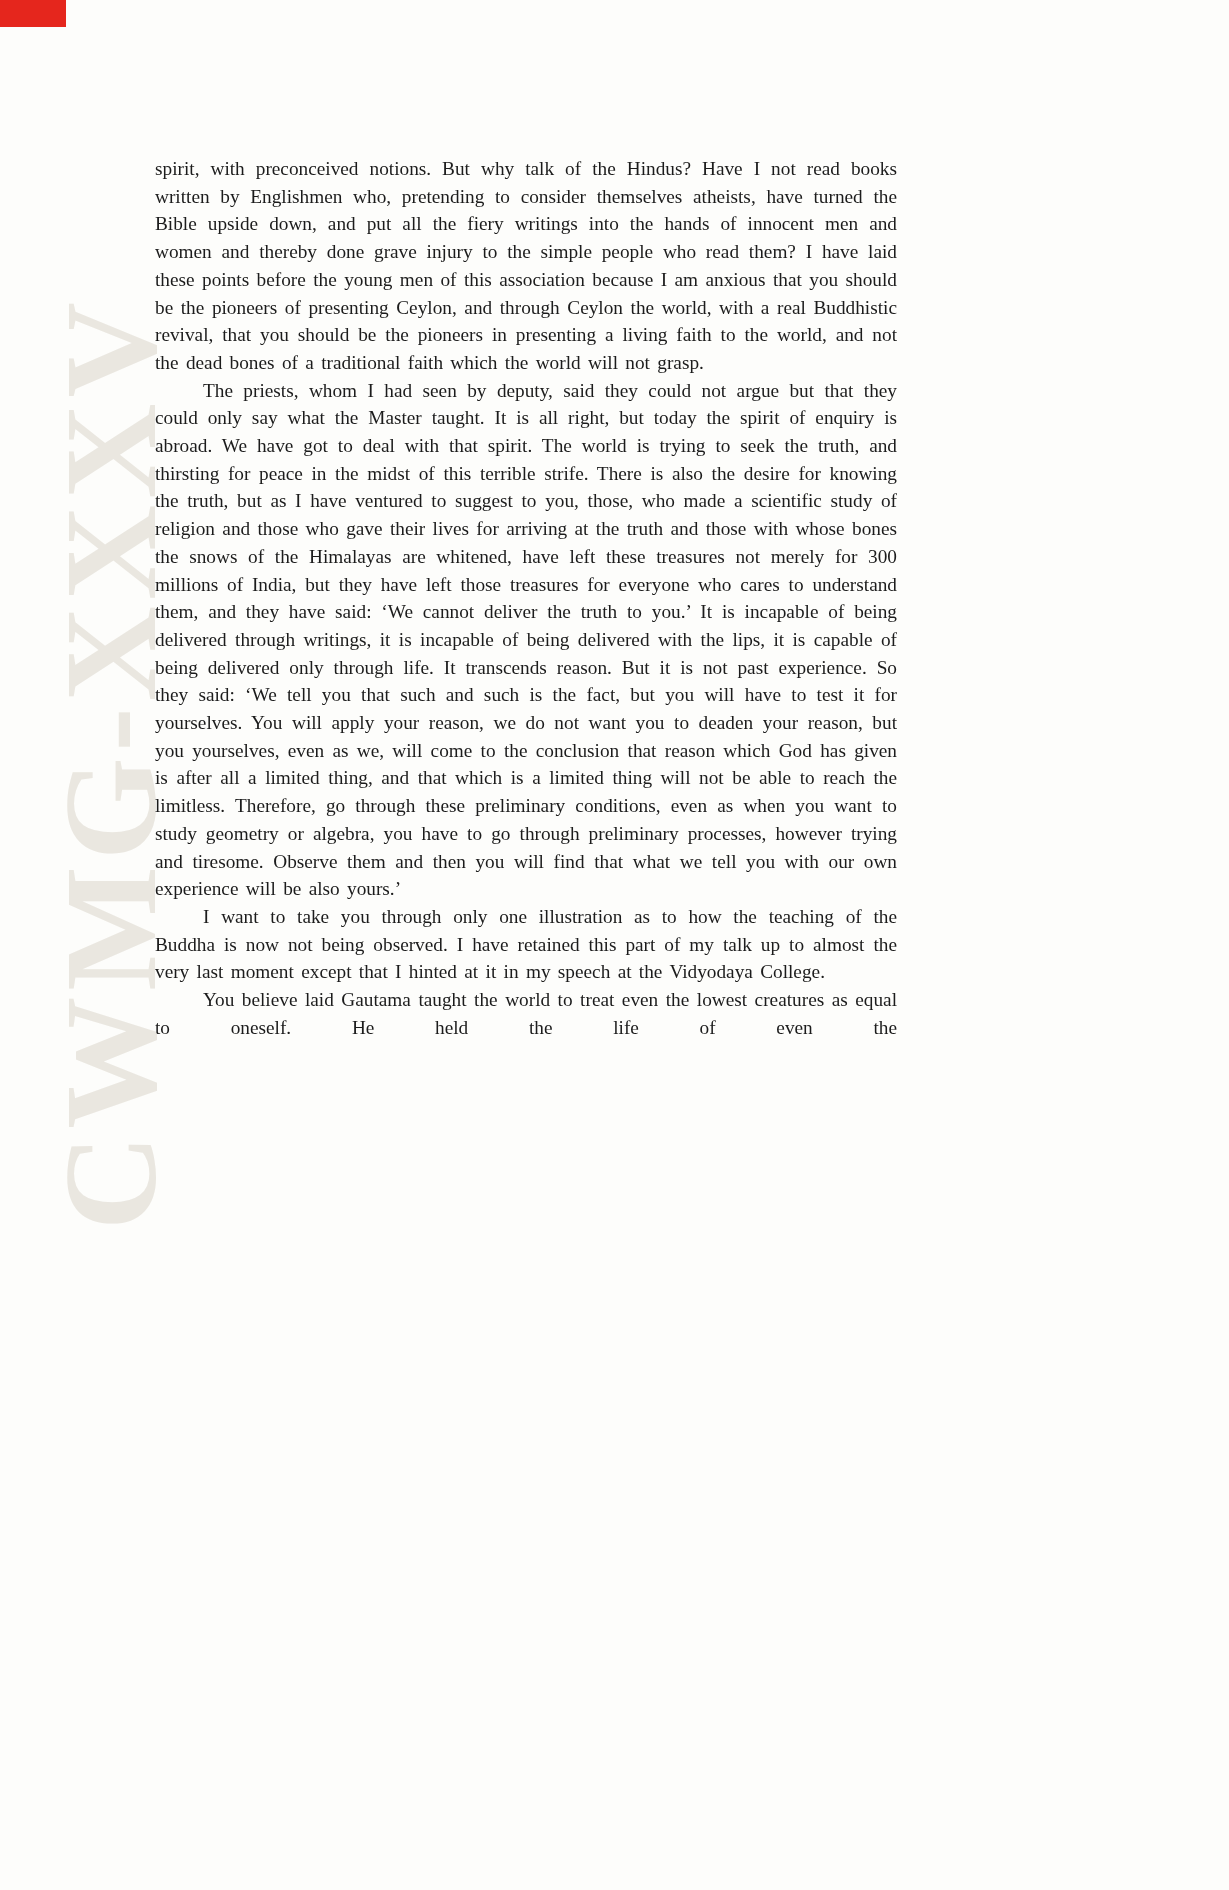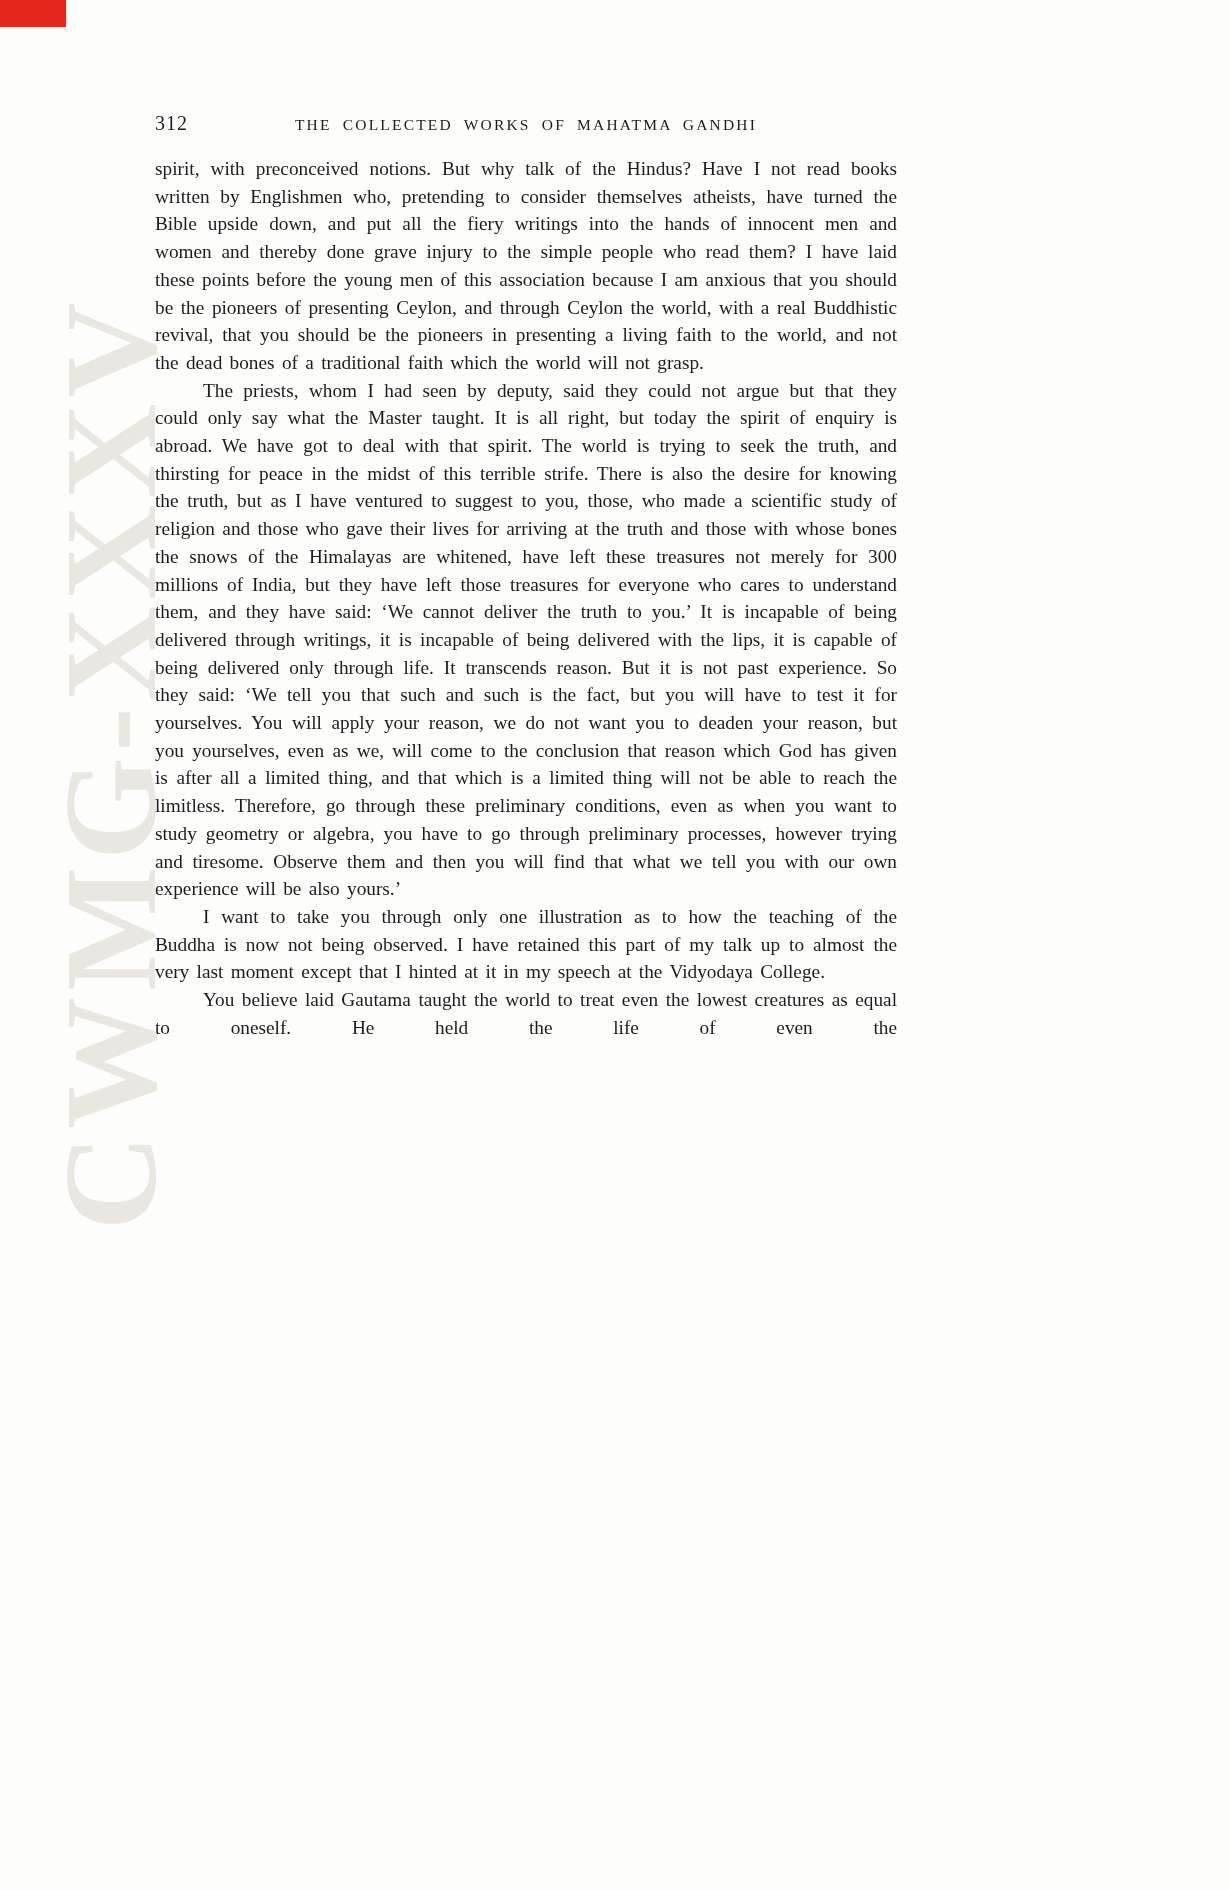--- a/index.html
+++ b/index.html
@@ -86,23 +86,19 @@
   }
   .italic {
   }
 </style>
 </head>
 <body>
 
 <div class="page">
   <div class="red-corner"></div>
   <div class="watermark">CWMG-XXXV</div>
-  <div class="header-row">
-    <span class="page-number">312</span>
-    <span class="running-title">THE COLLECTED WORKS OF MAHATMA GANDHI</span>
-  </div>
   <div class="body-text">
       <p class="para"><span>spirit, with preconceived notions. But why talk of the Hindus? Have I not read books written by Englishmen who, pretending to consider themselves atheists, have turned the Bible upside down, and put all the fiery writings into the hands of innocent men and women and thereby done grave injury to the simple people who read them? I have laid these points before the young men of this association because I am anxious that </span><span class="italic">you should be the pioneers of presenting Ceylon, and through Ceylon the world, with a real Buddhistic revival, that you should be the pioneers in presenting a living faith to the world, and not the dead bones of a traditional faith which the world will not grasp.</span></p>
       <p class="para indent"><span>The priests, whom I had seen by deputy, said they could not argue but that they could only say what the Master taught. It is all right, but today the spirit of enquiry is abroad. We have got to deal with that spirit. The world is trying to seek the truth, and thirsting for peace in the midst of this terrible strife. There is also the desire for knowing the truth, but as I have ventured to suggest to you, those, who made a scientific study of religion and those who gave their lives for arriving at the truth and those with whose bones the snows of the Himalayas are whitened, have left these treasures not merely for 300 millions of India, but they have left those treasures for everyone who cares to understand them, and they have said: ‘We cannot deliver the truth to you.’ It is incapable of being delivered through writings, it is incapable of being delivered with the lips, it is capable of being delivered only through life. It transcends reason. But it is not past experience. So they said: ‘We tell you that such and such is the fact, but you will have to test it for yourselves. You will apply your reason, we do not want you to deaden your reason, but you yourselves, even as we, will come to the conclusion that reason which God has given is after all a limited thing, and that which is a limited thing will not be able to reach the limitless. Therefore, go through these preliminary conditions, even as when you want to study geometry or algebra, you have to go through preliminary processes, however trying and tiresome. Observe them and then you will find that what we tell you with our own experience will be also yours.’</span></p>
       <p class="para indent"><span>I want to take you through only one illustration as to how the teaching of the Buddha is now not being observed. I have retained this part of my talk up to almost the very last moment except that I hinted at it in my speech at the Vidyodaya College.</span></p>
       <p class="para indent"><span>You believe laid Gautama taught the world to treat even the lowest creatures as equal to oneself. He held the life of even the</span></p>
     </div>
 </div>
 
 </body></html>

